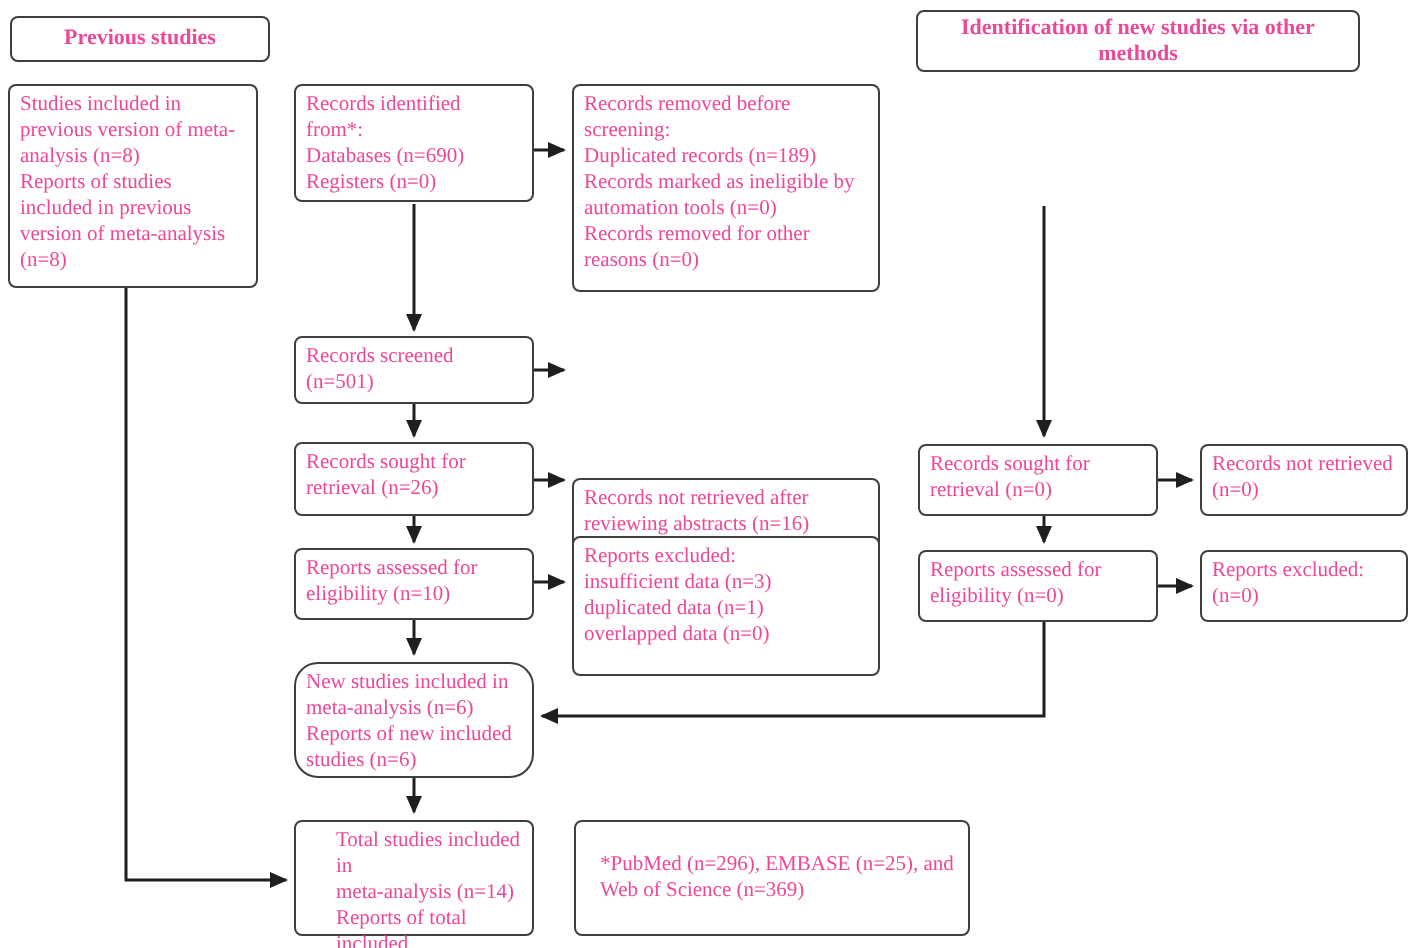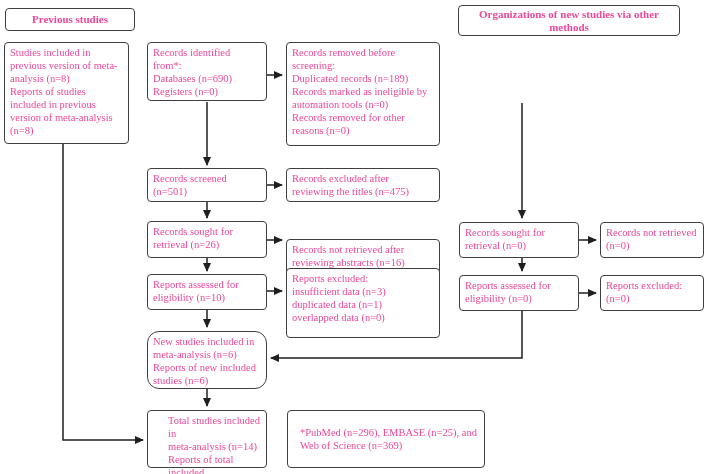--- a/index.html
+++ b/index.html
@@ -111,21 +111,21 @@
     <line x1="207" y1="389" x2="207" y2="406" marker-end="url(#ah)"></line>
     <polyline points="63,144 63,440 143,440" marker-end="url(#ah)"></polyline>
     <line x1="522" y1="103" x2="522" y2="218" marker-end="url(#ah)"></line>
     <line x1="522" y1="258" x2="522" y2="271" marker-end="url(#ah)"></line>
     <line x1="579" y1="240" x2="596" y2="240" marker-end="url(#ah)"></line>
     <line x1="579" y1="293" x2="596" y2="293" marker-end="url(#ah)"></line>
     <polyline points="522,311 522,358 271,358" marker-end="url(#ah)"></polyline>
   </svg>
 
   <div class="hbox" id="h-prev">Previous studies</div>
-  <div class="hbox" id="h-other">Organizations of new studies via other
+  <div class="hbox" id="h-other">Identification of new studies via other
 methods</div>
 
   <div class="box" id="b-prev">Studies included in
 previous version of meta-
 analysis (n=8)
 Reports of studies
 included in previous
 version of meta-analysis
 (n=8)</div>
 
@@ -135,22 +135,20 @@
 Registers (n=0)</div>
   <div class="box" id="b-m2">Records removed before
 screening:
 Duplicated records (n=189)
 Records marked as ineligible by
 automation tools (n=0)
 Records removed for other
 reasons (n=0)</div>
   <div class="box" id="b-m3">Records screened
 (n=501)</div>
-  <div class="box" id="b-m4">Records excluded after
-reviewing the titles (n=475)</div>
   <div class="box" id="b-m5">Records sought for
 retrieval (n=26)</div>
   <div class="box" id="b-m6">Records not retrieved after
 reviewing abstracts (n=16)</div>
   <div class="box" id="b-m7">Reports assessed for
 eligibility (n=10)</div>
   <div class="box" id="b-m8">Reports excluded:
 insufficient data (n=3)
 duplicated data (n=1)
 overlapped data (n=0)</div>

